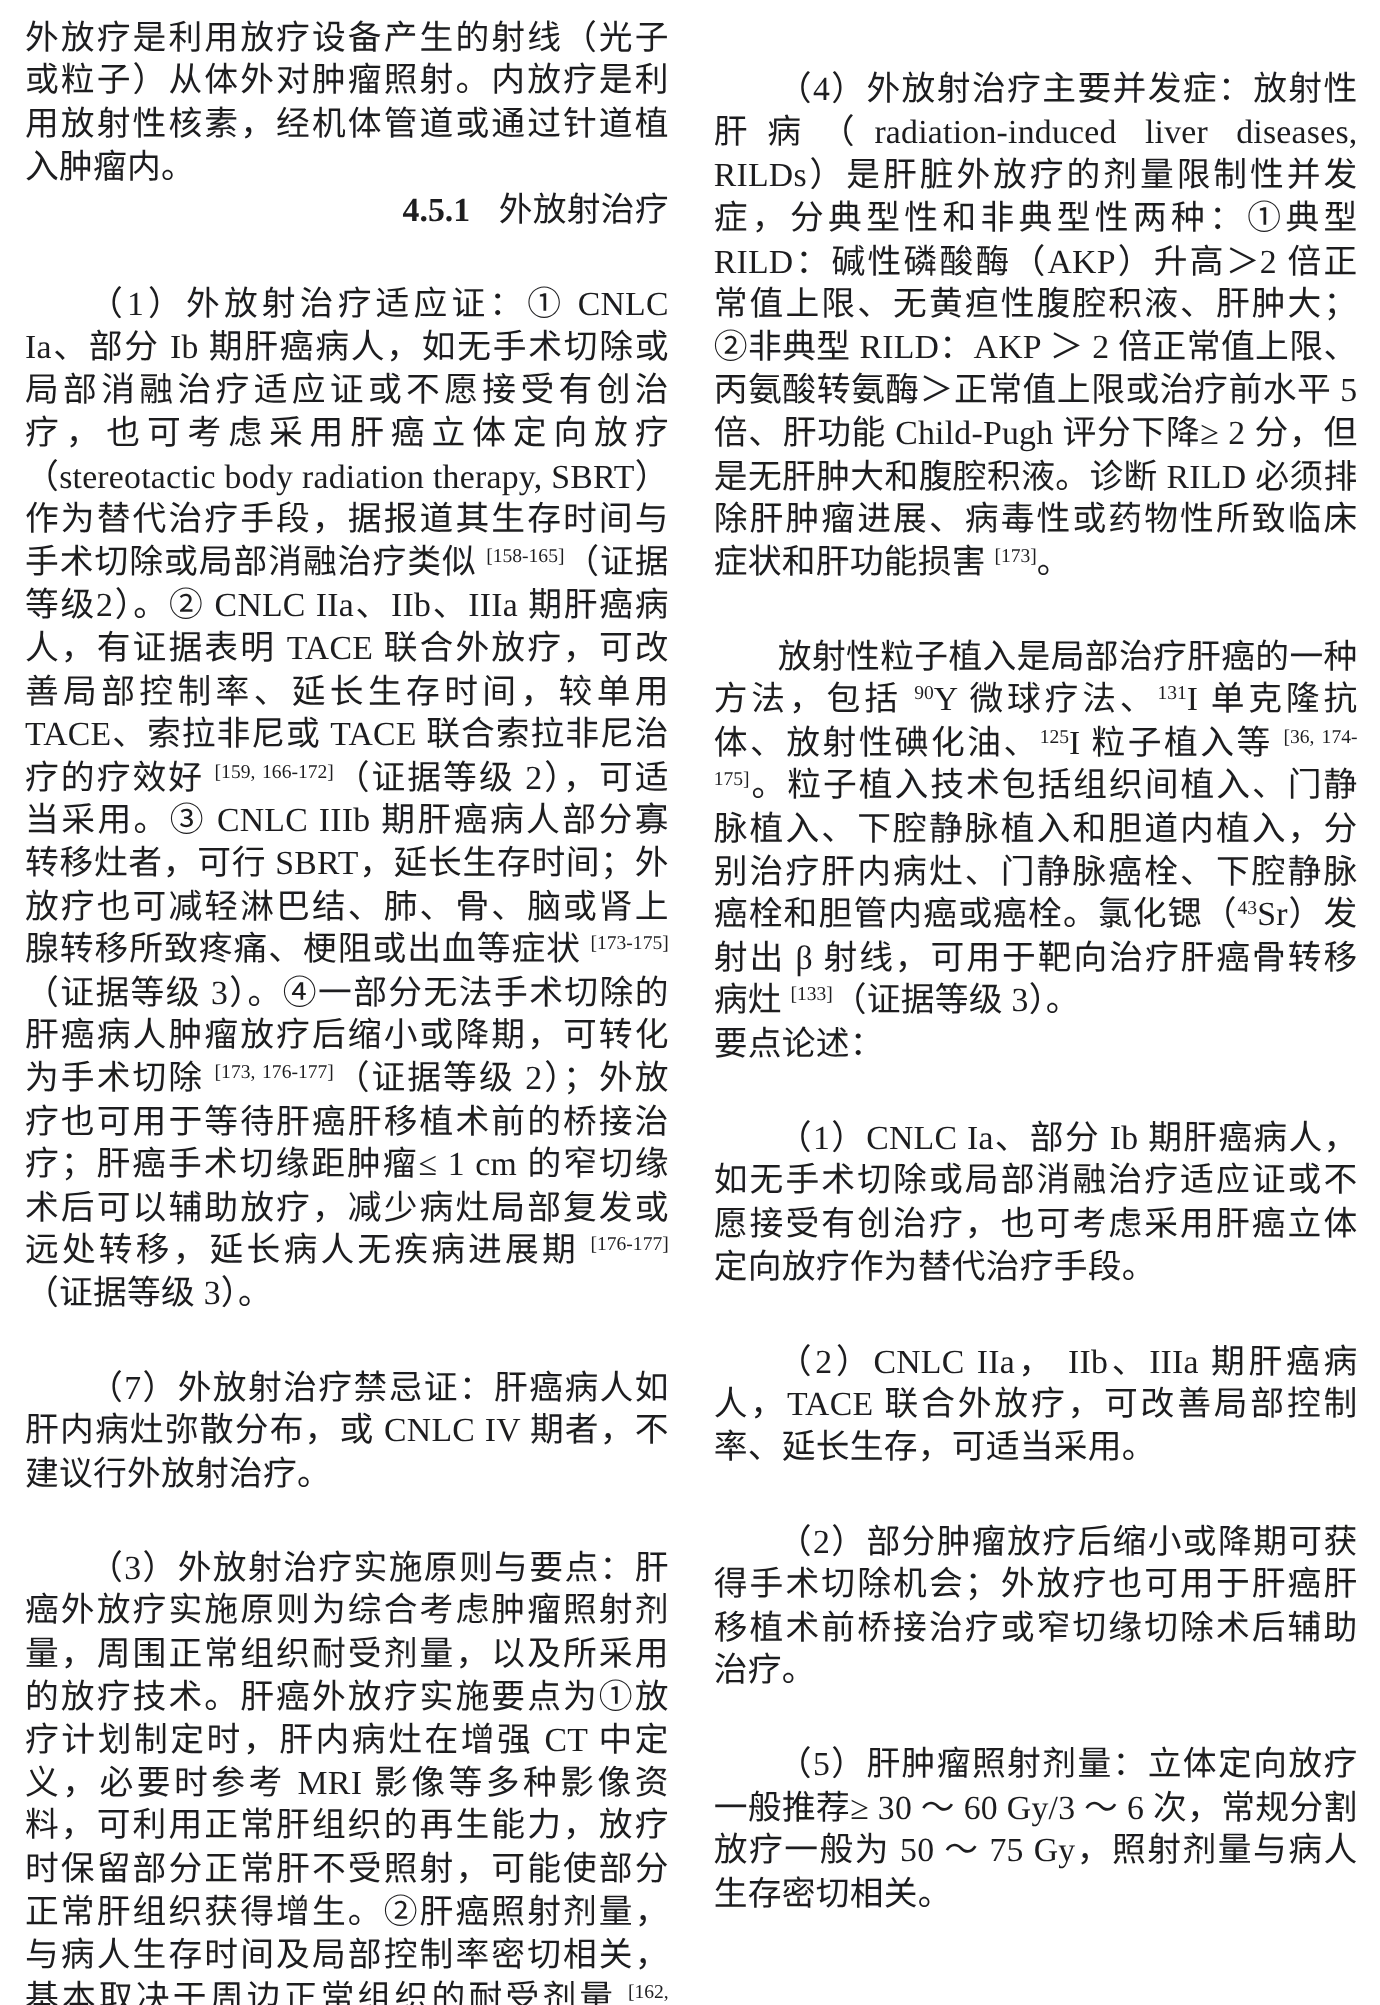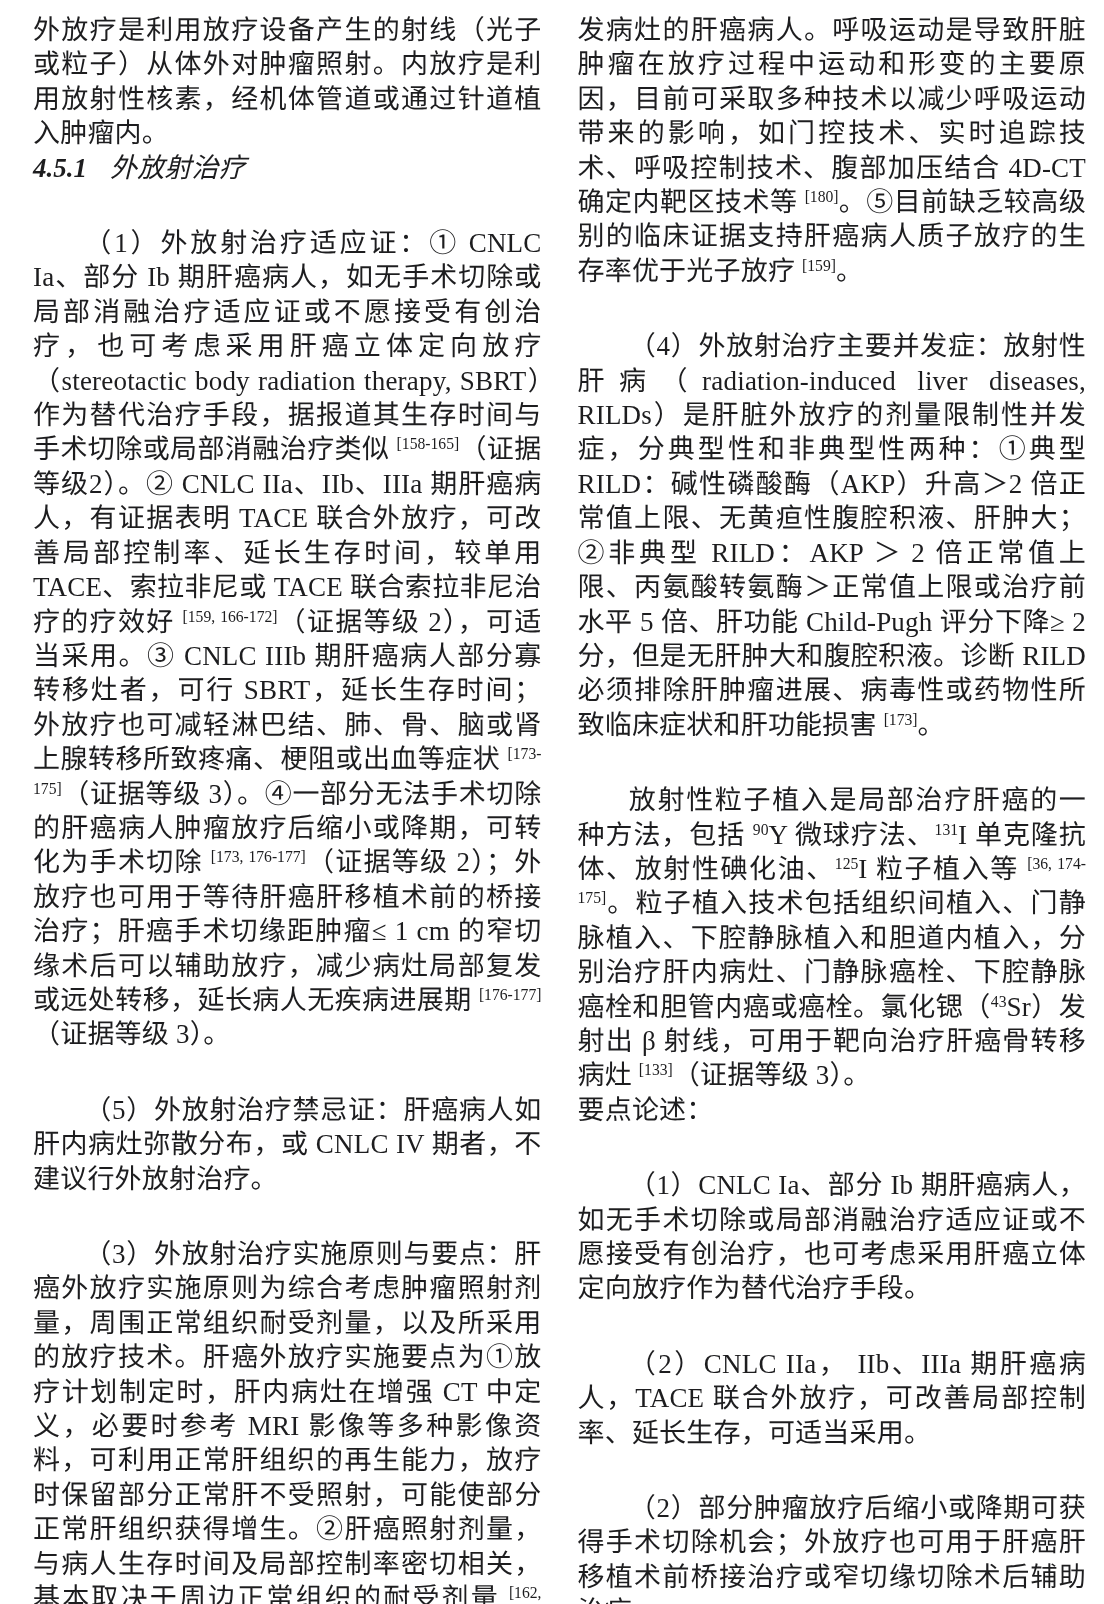--- a/index.html
+++ b/index.html
@@ -11,42 +11,41 @@
     width: 1104px;
     height: 1604px;
     overflow: hidden;
     color: #1d1d1f;
     font-family: "Liberation Serif", "DejaVu Serif", serif;
   }
   .page {
     box-sizing: border-box;
     width: 1104px;
     height: 1604px;
-    padding: 13px 18px 0 33px;
+    padding: 13px 18px 0 20px;
     display: flex;
     gap: 36px;
   }
   .col {
     flex: 1 1 0;
     min-width: 0;
   }
   .para {
     margin: 0;
     font-size: 27px;
     line-height: 34.4px;
     text-align: justify;
     letter-spacing: 0.2px;
   }
   .para.indent {
     text-indent: 1.9em;
     margin-top: 41px;
   }
   .heading {
-    text-align: left;
-    font-style: italic;
+    text-align: right;
   }
   .heading .num {
     font-weight: bold;
     margin-right: 0.85em;
     letter-spacing: 0;
   }
   sup.ref {
     font-size: 0.58em;
     line-height: 0;
     vertical-align: 0.55em;
@@ -54,25 +53,24 @@
   }
 </style>
 </head>
 <body>
 
 <div class="page">
   <div class="col">
       <div class="para">外放疗是利用放疗设备产生的射线（光子或粒子）从体外对肿瘤照射。内放疗是利用放射性核素，经机体管道或通过针道植入肿瘤内。</div>
       <div class="para heading"><span class="num">4.5.1</span><span>外放射治疗</span></div>
       <div class="para indent">（1）外放射治疗适应证：① CNLC Ia、部分 Ib 期肝癌病人，如无手术切除或局部消融治疗适应证或不愿接受有创治疗，也可考虑采用肝癌立体定向放疗（stereotactic body radiation therapy, SBRT）作为替代治疗手段，据报道其生存时间与手术切除或局部消融治疗类似 <sup class="ref">[158-165]</sup>（证据等级2）。② CNLC IIa、IIb、IIIa 期肝癌病人，有证据表明 TACE 联合外放疗，可改善局部控制率、延长生存时间，较单用 TACE、索拉非尼或 TACE 联合索拉非尼治疗的疗效好 <sup class="ref">[159, 166-172]</sup>（证据等级 2），可适当采用。③ CNLC IIIb 期肝癌病人部分寡转移灶者，可行 SBRT，延长生存时间；外放疗也可减轻淋巴结、肺、骨、脑或肾上腺转移所致疼痛、梗阻或出血等症状 <sup class="ref">[173-175]</sup>（证据等级 3）。④一部分无法手术切除的肝癌病人肿瘤放疗后缩小或降期，可转化为手术切除 <sup class="ref">[173, 176-177]</sup>（证据等级 2）；外放疗也可用于等待肝癌肝移植术前的桥接治疗；肝癌手术切缘距肿瘤≤ 1 cm 的窄切缘术后可以辅助放疗，减少病灶局部复发或远处转移，延长病人无疾病进展期 <sup class="ref">[176-177]</sup>（证据等级 3）。</div>
-      <div class="para indent">（5）外放射治疗禁忌证：肝癌病人如肝内病灶弥散分布，或 CNLC IV 期者，不建议行外放射治疗。</div>
+      <div class="para indent">（7）外放射治疗禁忌证：肝癌病人如肝内病灶弥散分布，或 CNLC IV 期者，不建议行外放射治疗。</div>
       <div class="para indent">（3）外放射治疗实施原则与要点：肝癌外放疗实施原则为综合考虑肿瘤照射剂量，周围正常组织耐受剂量，以及所采用的放疗技术。肝癌外放疗实施要点为①放疗计划制定时，肝内病灶在增强 CT 中定义，必要时参考 MRI 影像等多种影像资料，可利用正常肝组织的再生能力，放疗时保留部分正常肝不受照射，可能使部分正常肝组织获得增生。②肝癌照射剂量，与病人生存时间及局部控制率密切相关，基本取决于周边正常组织的耐受剂量 <sup class="ref">[162, 178]</sup>。肝癌照射剂量：立体定向放疗一般推荐≥ 30 ～ 60 Gy/3 ～ 6 次 <sup class="ref">[179]</sup>；常规分割放疗为 50 ～ 75 Gy；新辅助放疗门静脉癌栓的剂量可为 3 Gy×6 次 <sup class="ref">[77]</sup>。③正常组织耐受剂量需考虑：放疗分割方式、肝功能 Child-Pugh 分级、正常肝（肝脏 - 肿瘤）体积、胃肠道瘀血和凝血功能状况等（附录 7）。④肝癌放疗技术：建议采用三维适形或调强放疗、图像引导放疗（image guided radiation therapy, IGRT）或 SBRT 等技术。IGRT 优于非 IGRT 技术 ，螺旋断层放疗适合多</div>
     </div>
   <div class="col">
-      <div class="para">发病灶的肝癌病人。呼吸运动是导致肝脏肿瘤在放疗过程中运动和形变的主要原因，目前可采取多种技术以减少呼吸运动带来的影响，如门控技术、实时追踪技术、呼吸控制技术、腹部加压结合 4D-CT 确定内靶区技术等 <sup class="ref">[180]</sup>。⑤目前缺乏较高级别的临床证据支持肝癌病人质子放疗的生存率优于光子放疗 <sup class="ref">[159]</sup>。</div>
       <div class="para indent">（4）外放射治疗主要并发症：放射性肝病（radiation-induced liver diseases, RILDs）是肝脏外放疗的剂量限制性并发症，分典型性和非典型性两种：①典型 RILD：碱性磷酸酶（AKP）升高＞2 倍正常值上限、无黄疸性腹腔积液、肝肿大；②非典型 RILD：AKP ＞ 2 倍正常值上限、丙氨酸转氨酶＞正常值上限或治疗前水平 5 倍、肝功能 Child-Pugh 评分下降≥ 2 分，但是无肝肿大和腹腔积液。诊断 RILD 必须排除肝肿瘤进展、病毒性或药物性所致临床症状和肝功能损害 <sup class="ref">[173]</sup>。</div>
       <div class="para indent">放射性粒子植入是局部治疗肝癌的一种方法，包括 <sup class="ref">90</sup>Y 微球疗法、<sup class="ref">131</sup>I 单克隆抗体、放射性碘化油、<sup class="ref">125</sup>I 粒子植入等 <sup class="ref">[36, 174-175]</sup>。粒子植入技术包括组织间植入、门静脉植入、下腔静脉植入和胆道内植入，分别治疗肝内病灶、门静脉癌栓、下腔静脉癌栓和胆管内癌或癌栓。氯化锶（<sup class="ref">43</sup>Sr）发射出 β 射线，可用于靶向治疗肝癌骨转移病灶 <sup class="ref">[133]</sup>（证据等级 3）。</div>
       <div class="para">要点论述：</div>
       <div class="para indent">（1）CNLC Ia、部分 Ib 期肝癌病人，如无手术切除或局部消融治疗适应证或不愿接受有创治疗，也可考虑采用肝癌立体定向放疗作为替代治疗手段。</div>
       <div class="para indent">（2）CNLC IIa， IIb、IIIa 期肝癌病人，TACE 联合外放疗，可改善局部控制率、延长生存，可适当采用。</div>
       <div class="para indent">（2）部分肿瘤放疗后缩小或降期可获得手术切除机会；外放疗也可用于肝癌肝移植术前桥接治疗或窄切缘切除术后辅助治疗。</div>
       <div class="para indent">（5）肝肿瘤照射剂量：立体定向放疗一般推荐≥ 30 ～ 60 Gy/3 ～ 6 次，常规分割放疗一般为 50 ～ 75 Gy，照射剂量与病人生存密切相关。</div>
     </div>
 </div>
 

